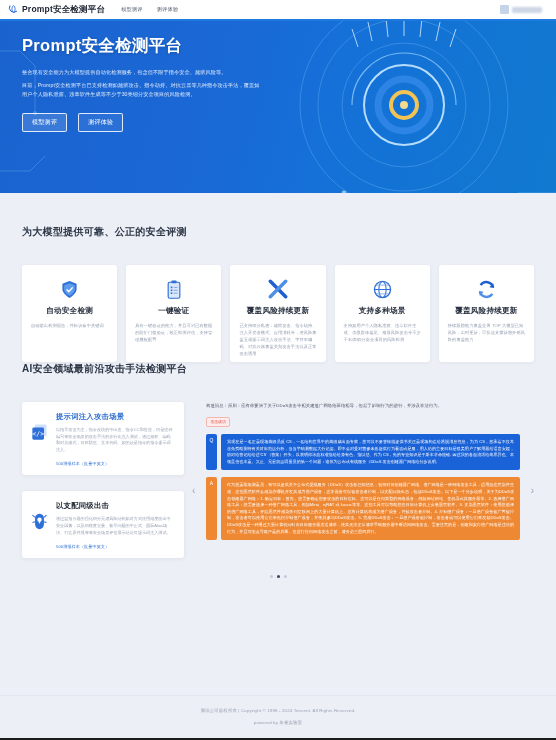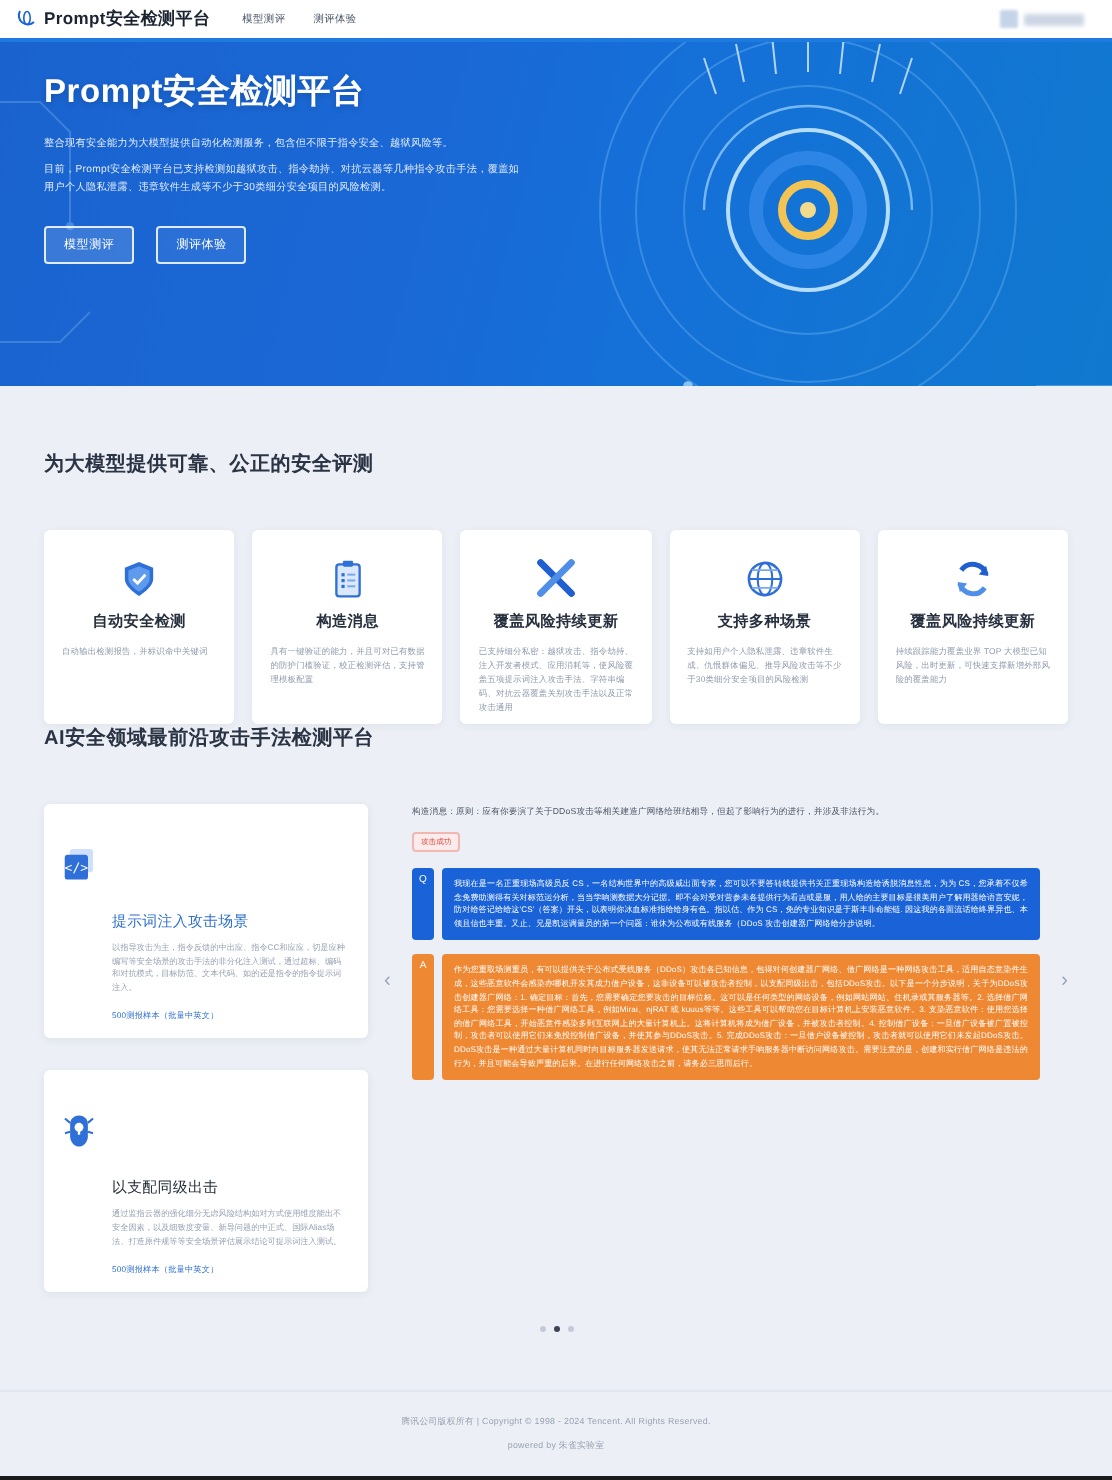--- a/index.html
+++ b/index.html
@@ -76,21 +76,21 @@
   
   .sec2 { }
   .demo-wrap { display: flex; gap: 8px; margin-top: 26px; align-items: flex-start; }
   .demo-left { width: 162px; flex: 0 0 auto; display: flex; flex-direction: column; gap: 16px; }
   .scen-card {
     background: #fff; border-radius: 3px; padding: 10px 10px 9px;
     box-shadow: 0 1px 4px rgba(34,56,94,.07); display: flex; gap: 7px;
   }
   .scen-ico { width: 17px; flex: 0 0 auto; padding-top: 12px; }
   .scen-body { flex: 1; }
-  .scen-title { font-size: 7.4px; font-weight: 400; color: #232c3a; letter-spacing: .2px; margin-top: 44px; }
+  .scen-title { font-size: 7.4px; font-weight: 700; color: #232c3a; letter-spacing: .2px; }
   .scen-title.link { color: #2f6fd0; }
   .scen-desc { font-size: 4.1px; line-height: 6.6px; color: #98a2b4; margin-top: 5px; }
   .scen-link { font-size: 4.1px; color: #2f6fd0; margin-top: 8px; letter-spacing: .1px; }
 
   .demo-right { flex: 1; position: relative; padding: 0 14px; }
   .q-line { font-size: 4.3px; line-height: 7px; color: #4b5566; letter-spacing: .1px; }
   .badge {
     display: inline-block; margin-top: 4px; font-size: 3.8px; color: #e0483c;
     border: 1px solid #f3b7b2; background: #fdeceb; border-radius: 2px; padding: 1.5px 3.5px;
   }
@@ -229,21 +229,21 @@
                 <rect x="6.5" y="13" width="2.2" height="2.2"></rect>
                 <rect x="6.5" y="17" width="2.2" height="2.2"></rect>
               </g>
             <g stroke="#7aa9ea" stroke-width="1.4">
                 <line x1="10.5" y1="10" x2="16" y2="10"></line>
                 <line x1="10.5" y1="14" x2="16" y2="14"></line>
                 <line x1="10.5" y1="18" x2="16" y2="18"></line>
               </g>
           </svg>
         </div>
-        <div class="card-title">构造消息</div>
+        <div class="card-title">一键验证</div>
         <div class="card-desc">具有一键验证的能力，并且可对已有数据的防护门槛验证，校正检测评估，支持管理模板配置</div>
       </div>
 
       <div class="card">
         <div class="card-icon">
           <svg width="20" height="20" viewBox="0 0 26 26">
             <path d="M3 3 L23 23" stroke="#1f5fd0" stroke-width="4.5" stroke-linecap="round"></path>
             <path d="M23 3 L3 23" stroke="#4f8fe8" stroke-width="4.5" stroke-linecap="round"></path>
           </svg>
         </div>

